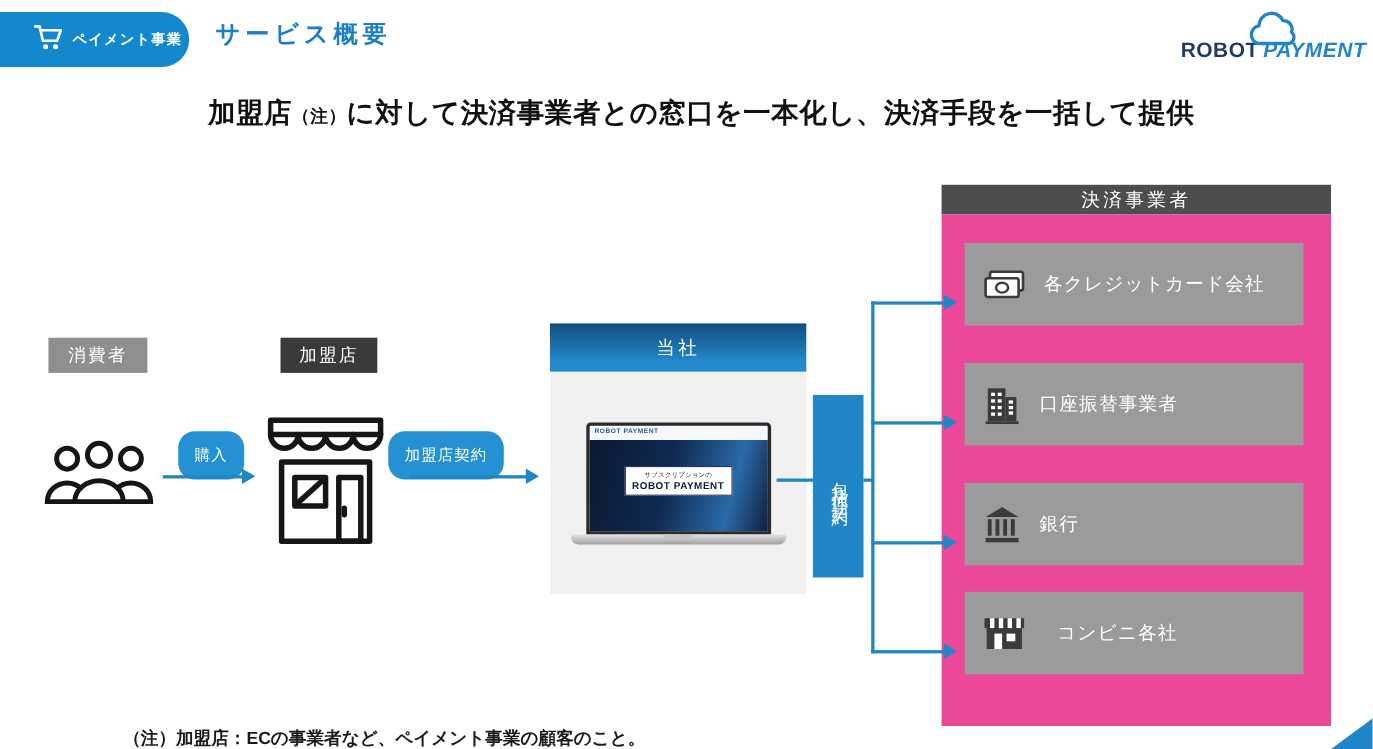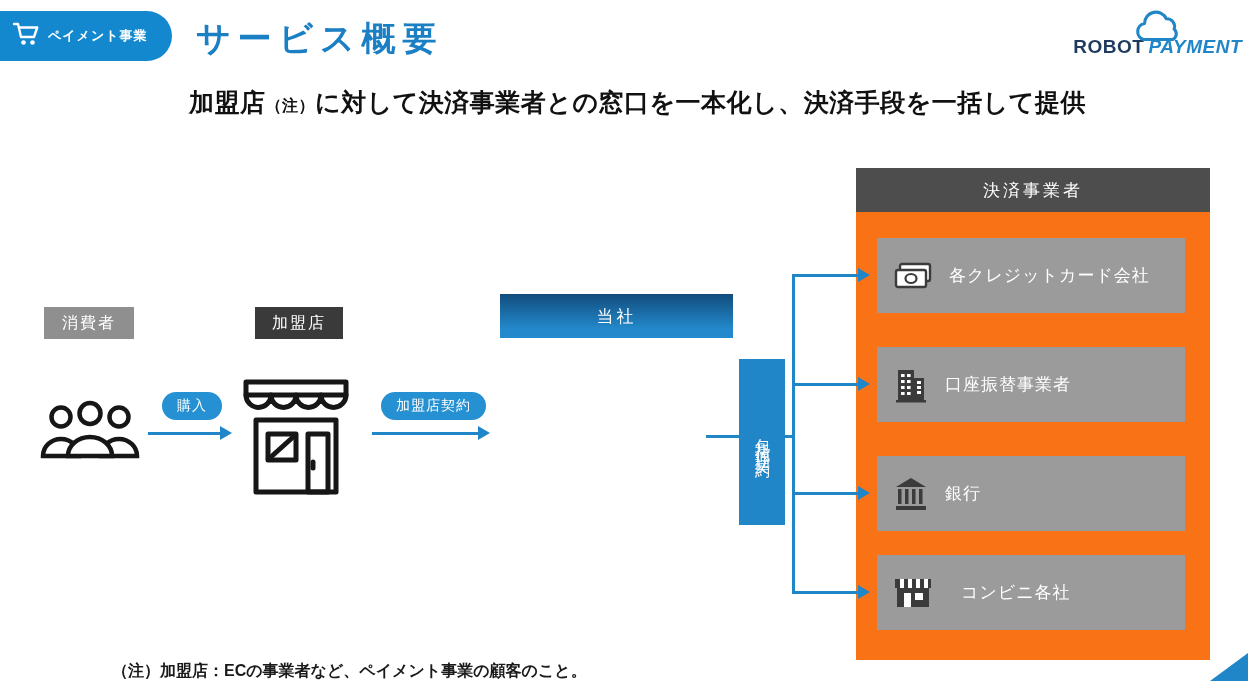--- a/index.html
+++ b/index.html
@@ -3,43 +3,43 @@
 <meta charset="utf-8">
 <style>
   * { margin:0; padding:0; box-sizing:border-box; }
   html,body { background:#fff; }
   body { font-family:"Liberation Sans", sans-serif; }
   .slide { position:relative; width:1248px; height:681px; background:#fff; overflow:hidden; }
 
   
   .badge { position:absolute; left:0; top:11px; width:172px; height:50px;
     background:#1488ce; border-radius:0 28px 28px 0; display:flex; align-items:center;
-    gap:9px; padding-left:13px; color:#fff; }
+    gap:9px; padding-left:31px; color:#fff; }
   .badge-label { font-size:13px; font-weight:bold; letter-spacing:1px; }
-  .page-title { position:absolute; left:196px; top:16px; font-size:34px; font-weight:bold;
+  .page-title { position:absolute; left:196px; top:16px; font-size:22px; font-weight:bold;
     color:#1b7fc4; letter-spacing:0.2em; }
   .logo { position:absolute; right:6px; top:36px; display:flex; gap:4px;
     font-size:19px; font-weight:800; letter-spacing:0.5px; }
   .logo-robot { color:#1e3a5f; }
   .logo-payment { color:#2186c8;font-style:italic; }
   .logo-cloud { position:absolute; top:-28px; right:58px; }
 
   .subtitle { position:absolute; left:0; right:0; top:86px; text-align:center;
     font-size:25px; font-weight:bold; color:#111; letter-spacing:0.5px;margin-left:27px; }
   .subtitle .note { font-size:16px; }
 
   
   .tag { position:absolute; display:flex; align-items:center; justify-content:center;
     color:#fff; font-size:16px; letter-spacing:2px; }
   .tag-consumer { left:44px; top:307px; width:90px; height:32px; background:#8f8f8f; }
   .tag-merchant { left:255px; top:307px; width:88px; height:32px; background:#3a3a3a; }
   .pill { position:absolute; background:#2591d2; color:#fff; border-radius:15px;
-    height:28px; display:flex; align-items:center; padding:0 15px; font-size:14px; letter-spacing:1px; }
+    height:44px; display:flex; align-items:center; padding:0 15px; font-size:14px; letter-spacing:1px; }
   .pill1 { left:162px; top:392px; }
-  .pill2 { left:381px; top:392px; }
+  .pill2 { left:353px; top:392px; }
 
   .hline { position:absolute; height:3px; background:#2186c8; }
   .vline { position:absolute; width:3px; background:#2186c8; }
   .ahead { position:absolute; width:0; height:0;
     border-top:7px solid transparent; border-bottom:7px solid transparent;
     border-left:12px solid #2186c8; }
 
   .people-icon { position:absolute; left:36px; top:397px; }
   .store-icon  { position:absolute; left:232px; top:376px; }
 
@@ -66,23 +66,23 @@
     width:28px; height:3px; background:#c7c7c7; border-radius:0 0 4px 4px; }
 
   
   .agency-bar { position:absolute; left:739px; top:359px; width:46px; height:166px;
     background:#2186c8; color:#fff; display:flex; align-items:center; justify-content:center;
     writing-mode:vertical-rl; text-orientation:upright; font-size:15px; letter-spacing:0.35em; }
 
   
   .providers-panel { position:absolute; left:856px; top:168px; width:354px; height:492px;
     display:flex; flex-direction:column; }
-  .providers-header { height:44px; background:#4d4d4d; color:#fff; font-size:17px;
+  .providers-header { height:27px; background:#4d4d4d; color:#fff; font-size:17px;
     letter-spacing:3px; display:flex; align-items:center; justify-content:center; }
-  .providers-body { flex:1; background:#f97316; position:relative; }
+  .providers-body { flex:1; background:#ec4899; position:relative; }
   .provider-box { position:absolute; left:21px; width:308px; height:75px; background:#9b9b9b;
     color:#fff; display:flex; align-items:center; gap:16px; padding-left:16px;
     font-size:17px; letter-spacing:1px; }
   .pbox1 { top:26px; } .pbox2 { top:135px; } .pbox3 { top:244px; } .pbox4 { top:343px;gap:28px; }
   .provider-icon { flex:0 0 auto; display:flex; }
 
   
   .footnote { position:absolute; left:112px; top:661px; font-size:16px; font-weight:600; color:#1a1a1a; }
   .corner { position:absolute; right:0; bottom:0; width:0; height:0;
     border-left:38px solid transparent; border-bottom:28px solid #2186c8; }
@@ -149,20 +149,32 @@
       </g>
     </svg>
   </div>
 
   <div class="pill pill2">加盟店契約</div>
   <div class="hline" style="left:372px; top:432px; width:108px;"></div>
   <div class="ahead" style="left:478px; top:426px;"></div>
 
   <div class="company-card">
     <div class="company-header">当社</div>
+    <div class="company-body">
+      <div class="laptop">
+        <div class="laptop-screen">
+          <div class="screen-topbar">ROBOT PAYMENT</div>
+          <div class="screen-box">
+            <div class="screen-tagline">サブスクリプションの</div>
+            <div class="screen-brand">ROBOT PAYMENT</div>
+          </div>
+        </div>
+        <div class="laptop-base"></div>
+      </div>
+    </div>
   </div>
 
   <div class="hline" style="left:706px; top:435px; width:34px;"></div>
 
   <div class="agency-bar">包括代理契約</div>
 
   <div class="providers-panel">
     <div class="providers-header">決済事業者</div>
     <div class="providers-body">
 

